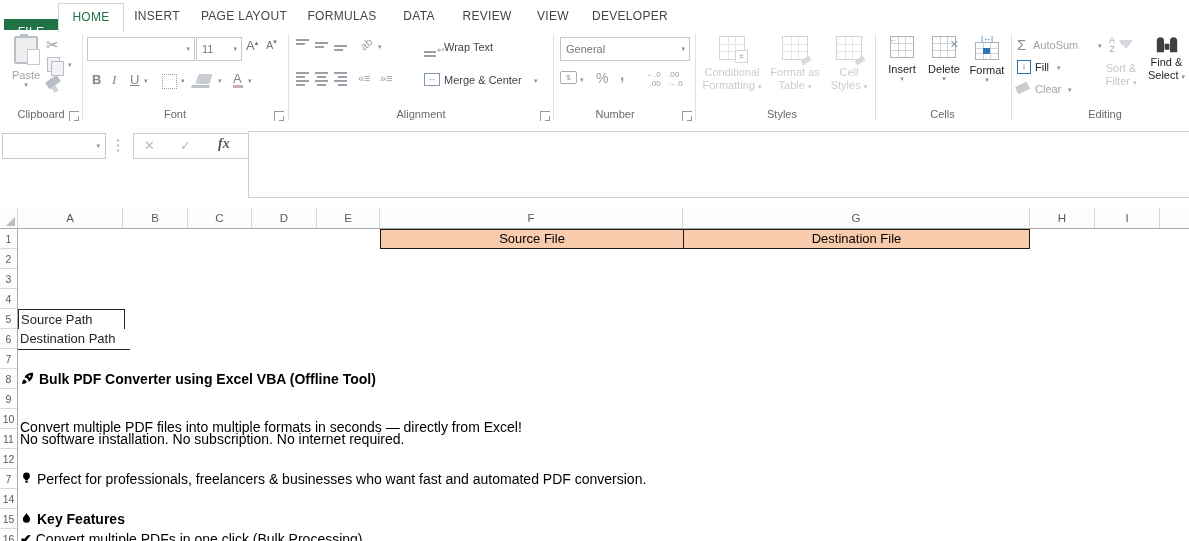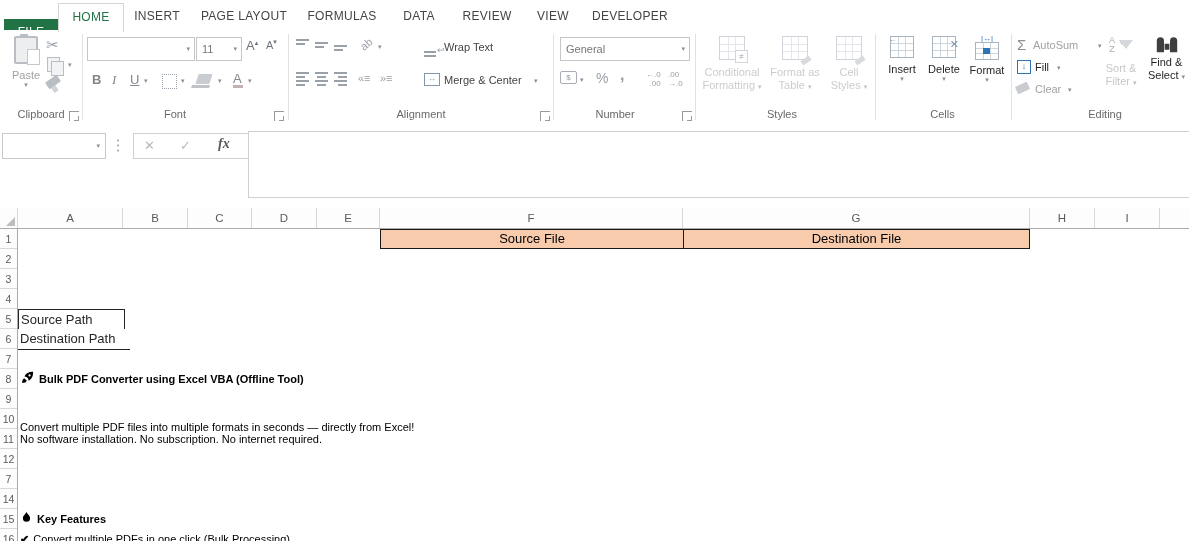--- a/index.html
+++ b/index.html
@@ -44,21 +44,21 @@
         background:radial-gradient(circle,#b0b0b0 1px,transparent 1.2px);background-size:2px 5px;}
   
   #colheads{position:absolute;left:0;top:208px;width:1189px;height:21px;display:flex;background:#fdfdfd;border-bottom:1px solid #ababab;box-sizing:border-box;}
   .ch{height:20px;line-height:20px;text-align:center;font-size:11.5px;color:#5a5a5a;border-right:1px solid #d8d8d8;box-sizing:border-box;background:#fdfdfd;}
   #corner{position:relative;}
   #corner::after{content:"";position:absolute;right:2px;bottom:2px;width:0;height:0;
      border-left:9px solid transparent;border-bottom:9px solid #bdbdbd;}
   #rowheads{position:absolute;left:0;top:229px;width:18px;height:312px;background:#fdfdfd;border-right:1px solid #ababab;box-sizing:border-box;}
   .rh{width:17px;height:20px;line-height:20px;text-align:center;font-size:10.5px;color:#5a5a5a;border-bottom:1px solid #d8d8d8;box-sizing:border-box;}
   #grid{position:absolute;left:18px;top:229px;width:1171px;height:312px;background:#fff;overflow:hidden;}
-  .cellrow{position:absolute;left:0;height:20px;line-height:20px;font-size:11px;color:#000;white-space:nowrap;}
+  .cellrow{position:absolute;left:0;height:20px;line-height:20px;font-size:14px;color:#000;white-space:nowrap;}
   .cellrow .ic{display:inline-block;vertical-align:-1px;margin:0 5px 0 1px;}
   .b{font-weight:bold;}
   .hdrcell{position:absolute;top:0;height:20px;line-height:18px;text-align:center;font-size:13px;color:#000;
      background:#F8CBAD;border:1px solid #1a1a1a;box-sizing:border-box;}
   #srcbox{position:absolute;left:0;top:80px;width:107px;height:21px;border:1px solid #262626;box-sizing:border-box;line-height:19px;font-size:13px;padding-left:2px;background:#fff;white-space:nowrap;}
   #dstbox{position:absolute;left:0;top:100px;width:112px;height:21px;border-bottom:1px solid #262626;box-sizing:border-box;line-height:20px;font-size:13px;padding-left:2px;background:#fff;white-space:nowrap;}
   #pdfbtn{position:absolute;left:152px;top:242px;width:132px;height:36px;background:#f1f1f1;
      border:1px solid #8a8a8a;box-shadow:3px 3px 0 #a3a3a3;font-size:13px;color:#000;
      font-family:"Liberation Sans",sans-serif;z-index:5;}
   #pdfbtn::after{content:"";position:absolute;left:2px;top:2px;right:2px;bottom:2px;border:1px dotted #555;}
@@ -309,20 +309,27 @@
     <div id="dstbox">Destination Path</div>
 
     <div class="cellrow b" style="left:2px;top:140px;">
       <span class="ic"><svg width="13" height="13" viewBox="0 0 12 12">
             <path fill="#000" d="M11.2.8C7.4.6 4.6 2.1 3.2 5l2 .5L6.6 7l.5 2C9.9 7.5 11.4 4.6 11.2.8zM2.9 6.6 1.5 8 1 11l3-.5 1.4-1.4z"></path>
             <circle cx="7.9" cy="4.1" r="1" fill="#fff"></circle>
           </svg></span><span>Bulk PDF Converter using Excel VBA (Offline Tool)</span>
     </div>
     <div class="cellrow" style="left:2px;top:180px;margin-top:8px;"><span>Convert multiple PDF files into multiple formats in seconds — directly from Excel!</span></div>
     <div class="cellrow" style="left:2px;top:200px;"><span>No software installation. No subscription. No internet required.</span></div>
+    <div class="cellrow" style="left:2px;top:240px;">
+      <span class="ic"><svg width="11" height="13" viewBox="0 0 11 13">
+            <circle cx="5.5" cy="4" r="3.4" fill="#000"></circle>
+            <path d="M4 6.8h3v1.6H4z" fill="#000"></path>
+            <rect x="4.2" y="8.9" width="2.6" height="1.8" rx=".6" fill="#000"></rect>
+          </svg></span><span>Perfect for professionals, freelancers &amp; businesses who want fast and automated PDF conversion.</span>
+    </div>
     <div class="cellrow b" style="left:2px;top:280px;">
       <span class="ic"><svg width="11" height="13" viewBox="0 0 12 13">
             <path fill="#000" d="M6 .3c.5 2.5 3.9 3.8 3.9 6.9a3.9 3.9 0 0 1-7.8 0C2.1 4.1 5.5 2.8 6 .3z"></path>
           </svg></span><span>Key Features</span>
     </div>
     <div class="cellrow" style="left:2px;top:300px;">
       <span style="font-weight:bold;margin-right:4px;">✔</span><span>Convert multiple PDFs in one click (Bulk Processing)</span>
     </div>
   </div>
 

